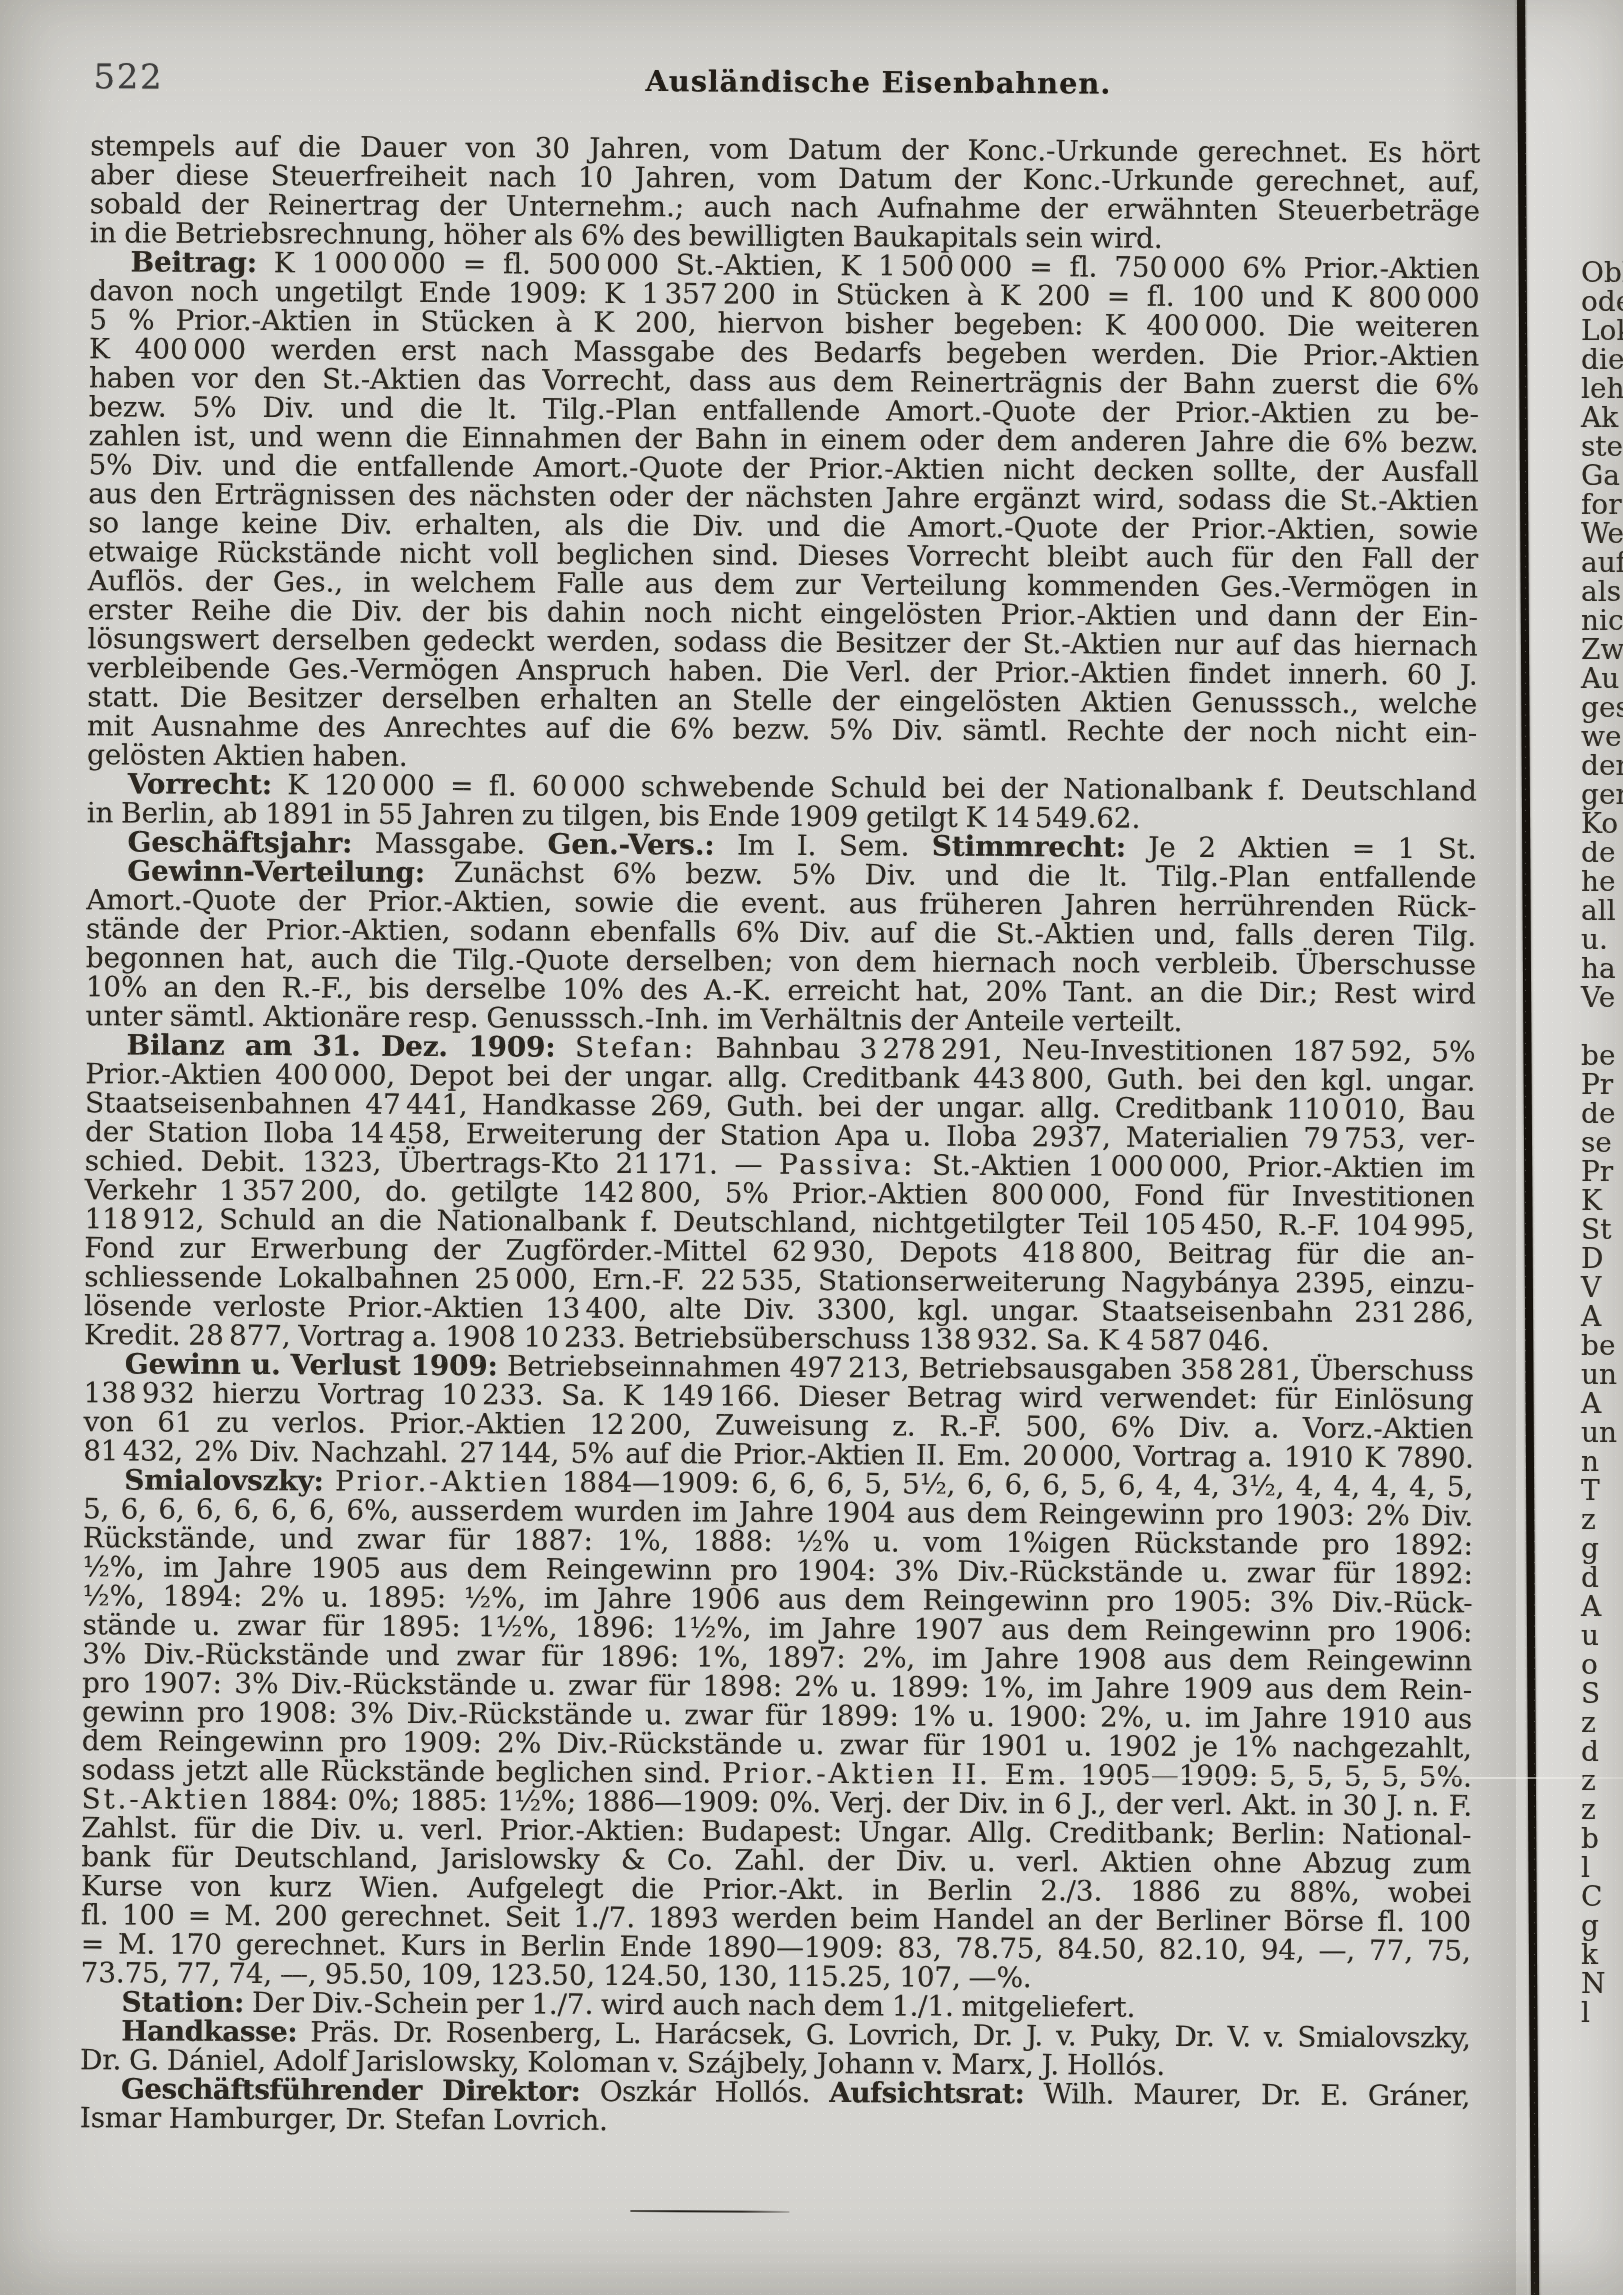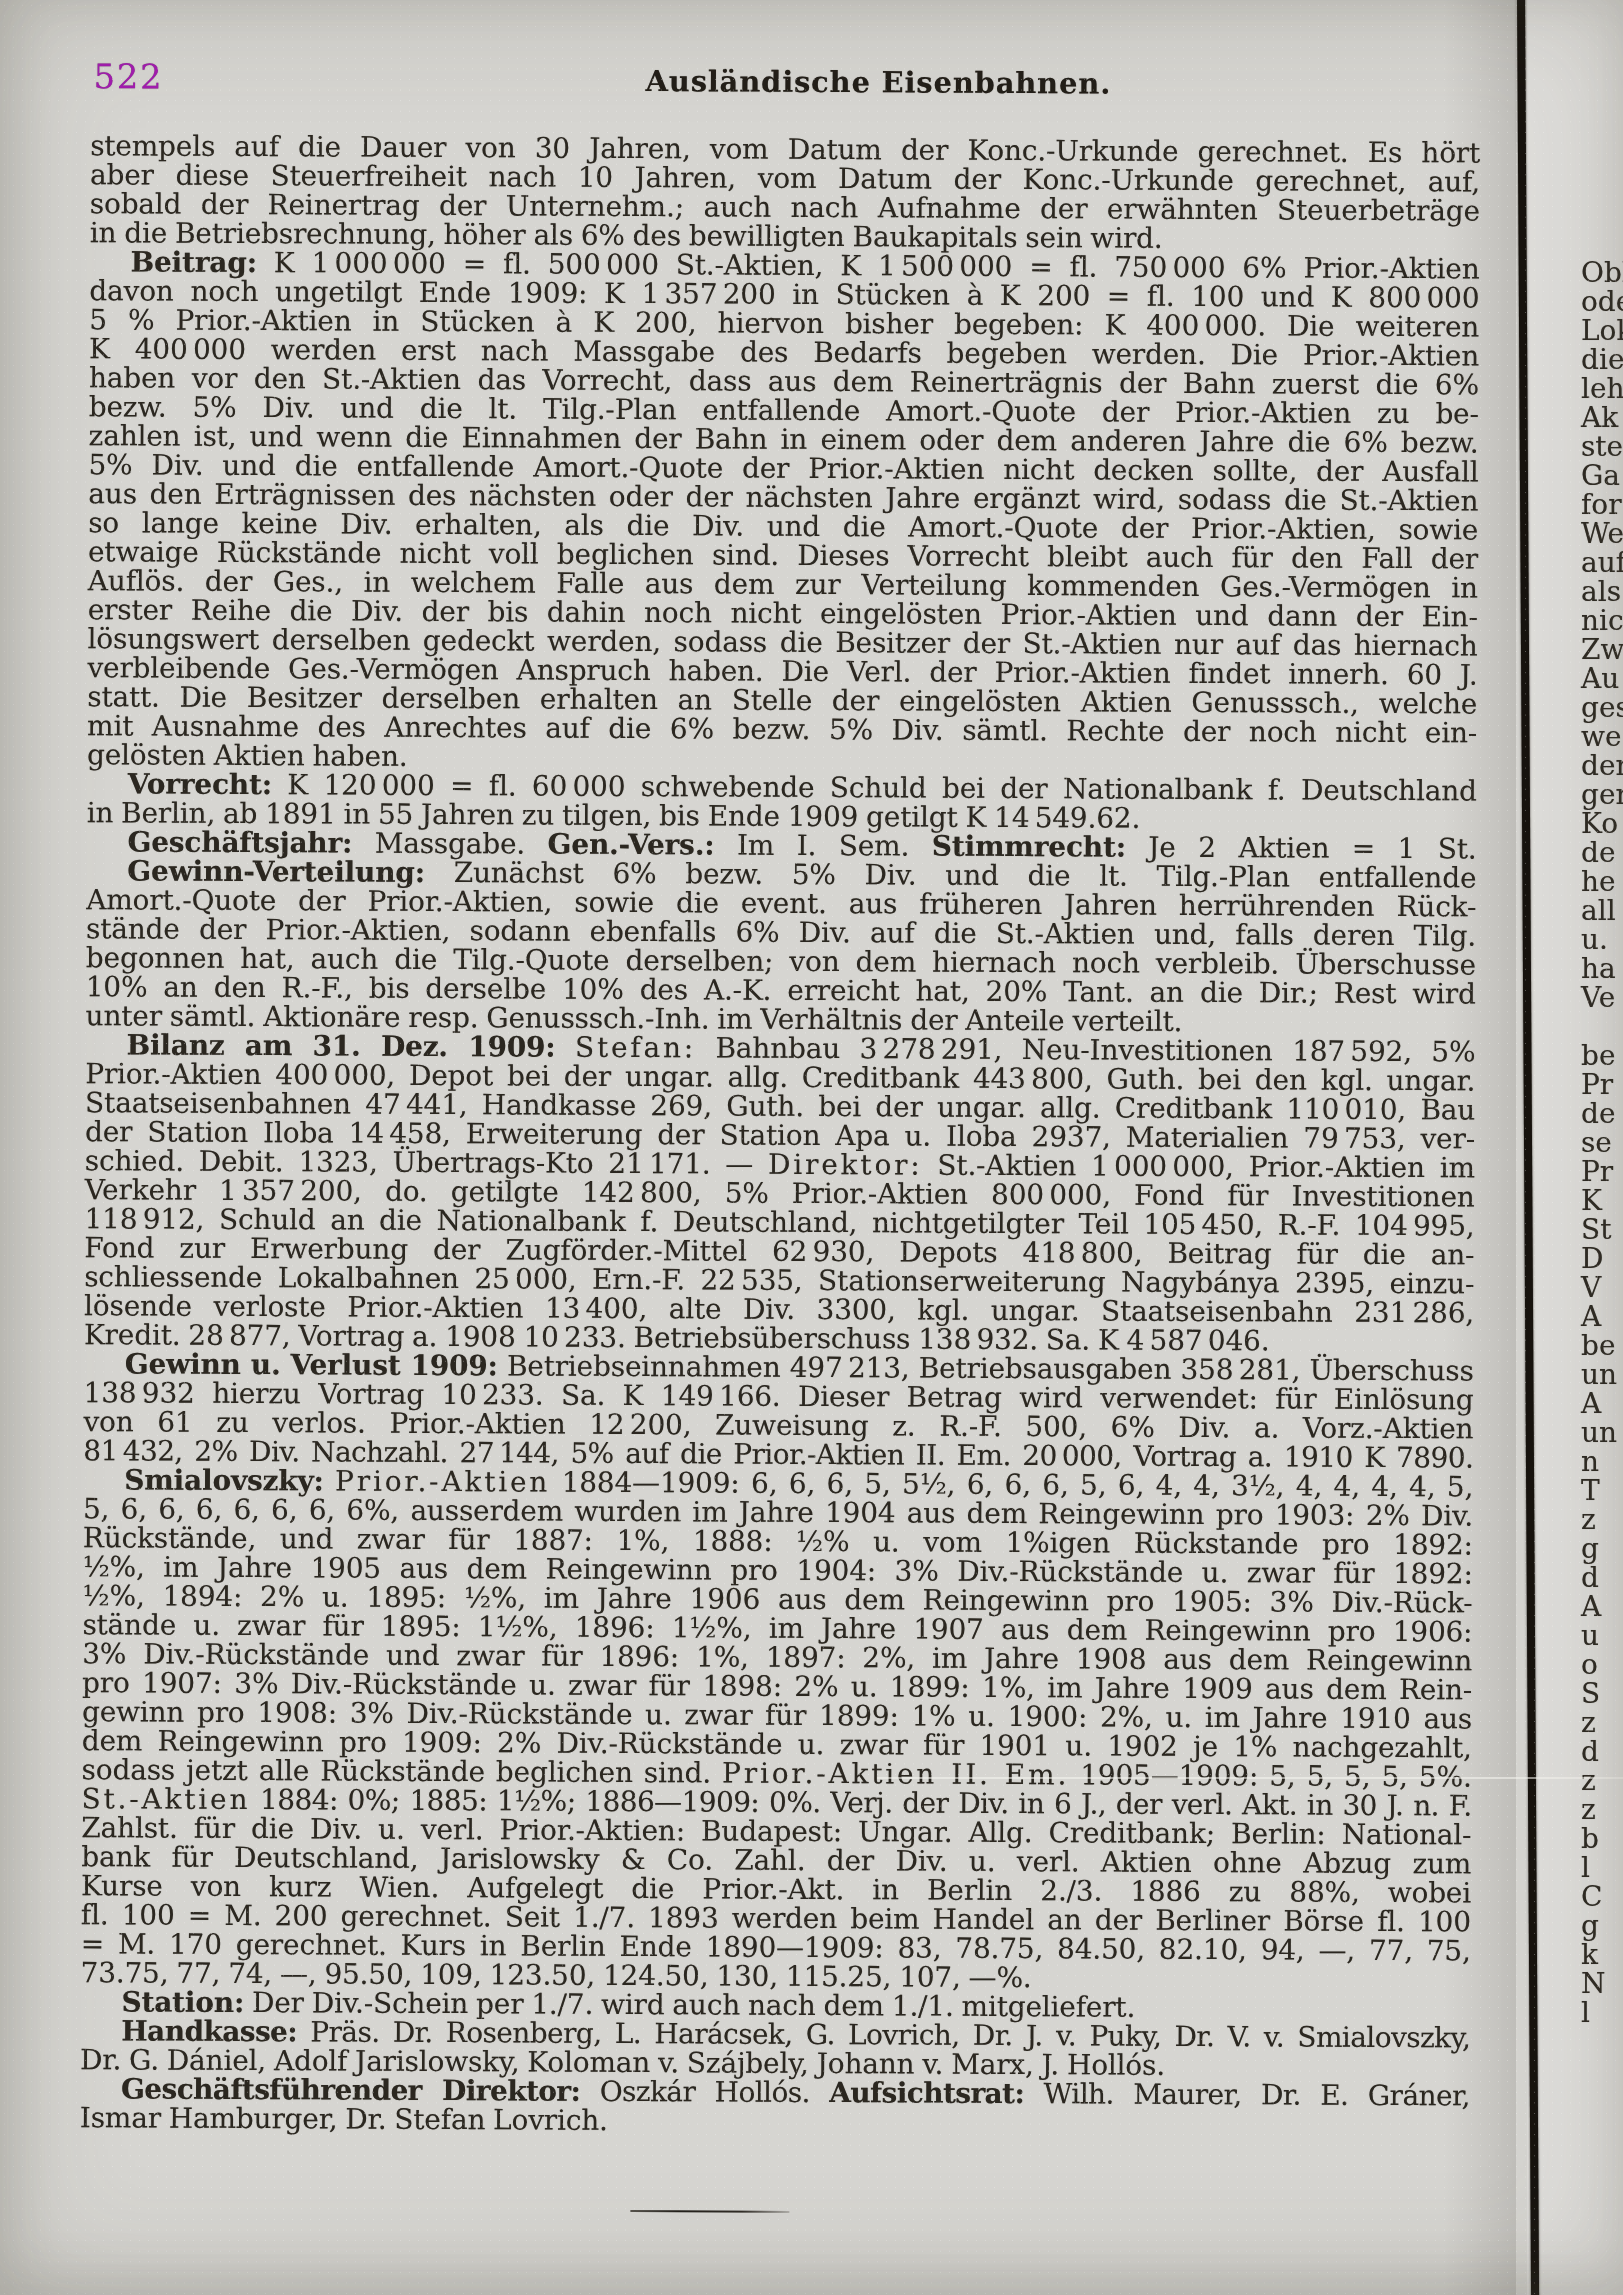--- a/index.html
+++ b/index.html
@@ -34,21 +34,21 @@
       inset 20px 0 49px rgba(82,76,66,0.08);
   }
   .sheet{
     position:absolute;inset:0;
     transform:rotate(0.3deg);
     transform-origin:812px 1136px;
   }
   .pagenum{
     position:absolute;left:88px;top:60px;
     font-size:34px;letter-spacing:1.6px;
-    color:#a21caf;
+    color:#404040;
     text-shadow:0 0 0.8px rgba(40,36,30,0.5);
   }
   .header{
     position:absolute;left:640px;top:65px;
     font-size:29px;font-weight:bold;letter-spacing:0.8px;
     color:#221e18;
     text-shadow:0 0 0.8px rgba(40,36,30,0.45);
   }
   .textblock{
     position:absolute;left:85px;top:135px;width:1390px;
@@ -143,21 +143,21 @@
         <div class="line indent"><span class="b">Gewinn-Verteilung:</span><span> Zunächst 6% bezw. 5% Div. und die lt. Tilg.-Plan entfallende</span></div>
         <div class="line"><span>Amort.-Quote der Prior.-Aktien, sowie die event. aus früheren Jahren herrührenden Rück-</span></div>
         <div class="line"><span>stände der Prior.-Aktien, sodann ebenfalls 6% Div. auf die St.-Aktien und, falls deren Tilg.</span></div>
         <div class="line"><span>begonnen hat, auch die Tilg.-Quote derselben; von dem hiernach noch verbleib. Überschusse</span></div>
         <div class="line"><span>10% an den R.-F., bis derselbe 10% des A.-K. erreicht hat, 20% Tant. an die Dir.; Rest wird</span></div>
         <div class="line last"><span>unter sämtl. Aktionäre resp. Genusssch.-Inh. im Verhältnis der Anteile verteilt.</span></div>
         <div class="line indent"><span class="b">Bilanz am 31. Dez. 1909:</span><span> </span><span class="sp">Stefan:</span><span> Bahnbau 3 278 291, Neu-Investitionen 187 592, 5%</span></div>
         <div class="line"><span>Prior.-Aktien 400 000, Depot bei der ungar. allg. Creditbank 443 800, Guth. bei den kgl. ungar.</span></div>
         <div class="line"><span>Staatseisenbahnen 47 441, Handkasse 269, Guth. bei der ungar. allg. Creditbank 110 010, Bau</span></div>
         <div class="line"><span>der Station Iloba 14 458, Erweiterung der Station Apa u. Iloba 2937, Materialien 79 753, ver-</span></div>
-        <div class="line"><span>schied. Debit. 1323, Übertrags-Kto 21 171. — </span><span class="sp">Direktor:</span><span> St.-Aktien 1 000 000, Prior.-Aktien im</span></div>
+        <div class="line"><span>schied. Debit. 1323, Übertrags-Kto 21 171. — </span><span class="sp">Passiva:</span><span> St.-Aktien 1 000 000, Prior.-Aktien im</span></div>
         <div class="line"><span>Verkehr 1 357 200, do. getilgte 142 800, 5% Prior.-Aktien 800 000, Fond für Investitionen</span></div>
         <div class="line"><span>118 912, Schuld an die Nationalbank f. Deutschland, nichtgetilgter Teil 105 450, R.-F. 104 995,</span></div>
         <div class="line"><span>Fond zur Erwerbung der Zugförder.-Mittel 62 930, Depots 418 800, Beitrag für die an-</span></div>
         <div class="line"><span>schliessende Lokalbahnen 25 000, Ern.-F. 22 535, Stationserweiterung Nagybánya 2395, einzu-</span></div>
         <div class="line"><span>lösende verloste Prior.-Aktien 13 400, alte Div. 3300, kgl. ungar. Staatseisenbahn 231 286,</span></div>
         <div class="line last"><span>Kredit. 28 877, Vortrag a. 1908 10 233. Betriebsüberschuss 138 932. Sa. K 4 587 046.</span></div>
         <div class="line indent"><span class="b">Gewinn u. Verlust 1909:</span><span> Betriebseinnahmen 497 213, Betriebsausgaben 358 281, Überschuss</span></div>
         <div class="line"><span>138 932 hierzu Vortrag 10 233. Sa. K 149 166. Dieser Betrag wird verwendet: für Einlösung</span></div>
         <div class="line"><span>von 61 zu verlos. Prior.-Aktien 12 200, Zuweisung z. R.-F. 500, 6% Div. a. Vorz.-Aktien</span></div>
         <div class="line tight"><span>81 432, 2% Div. Nachzahl. 27 144, 5% auf die Prior.-Aktien II. Em. 20 000, Vortrag a. 1910 K 7890.</span></div>

